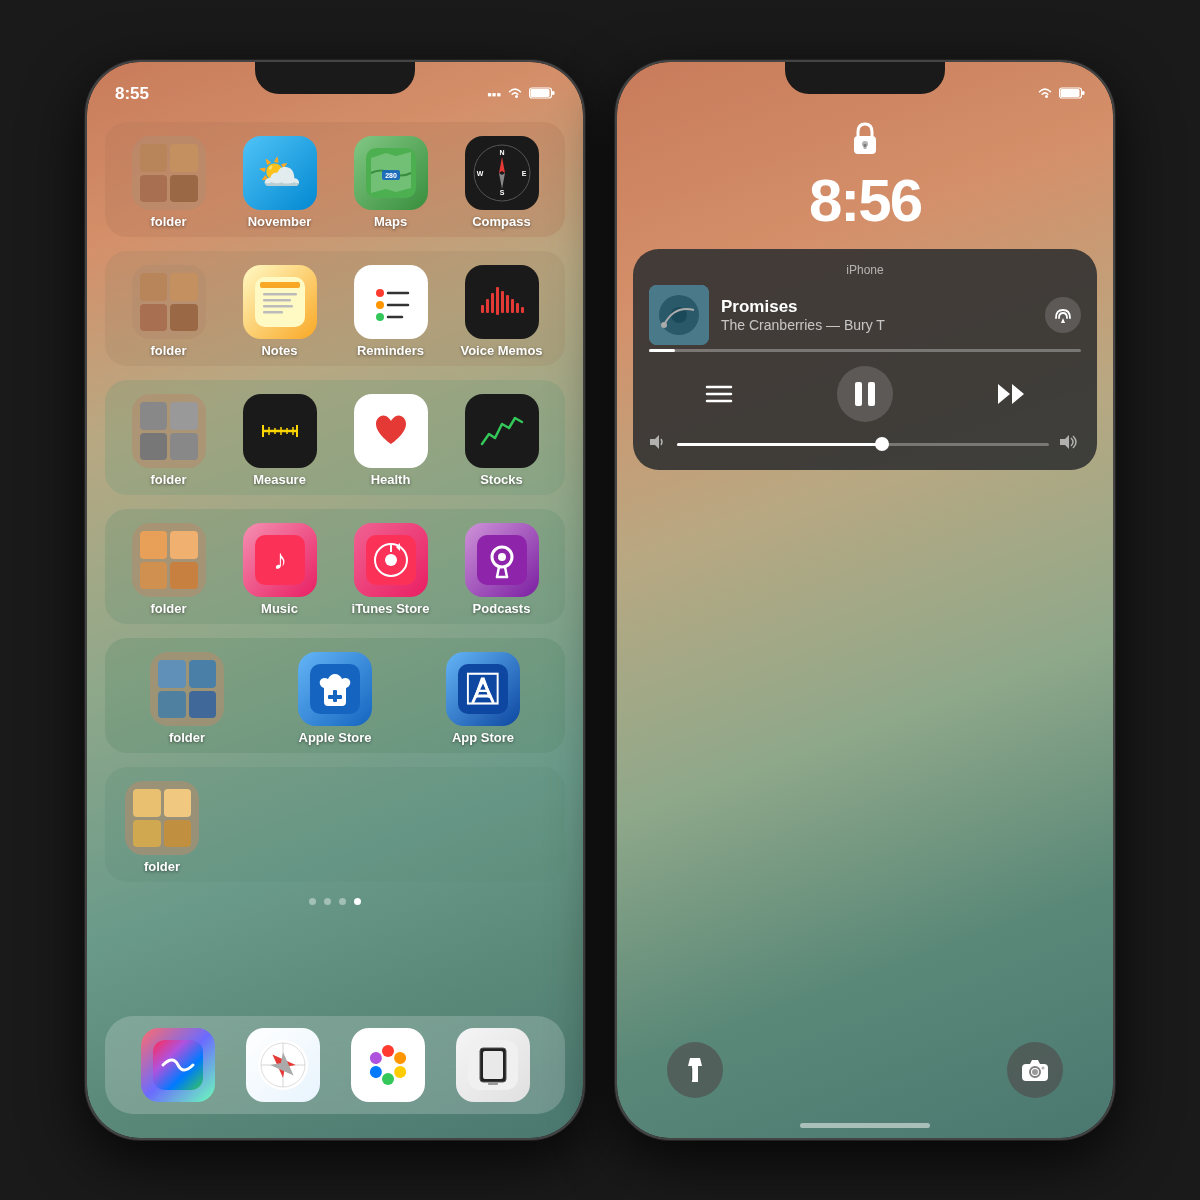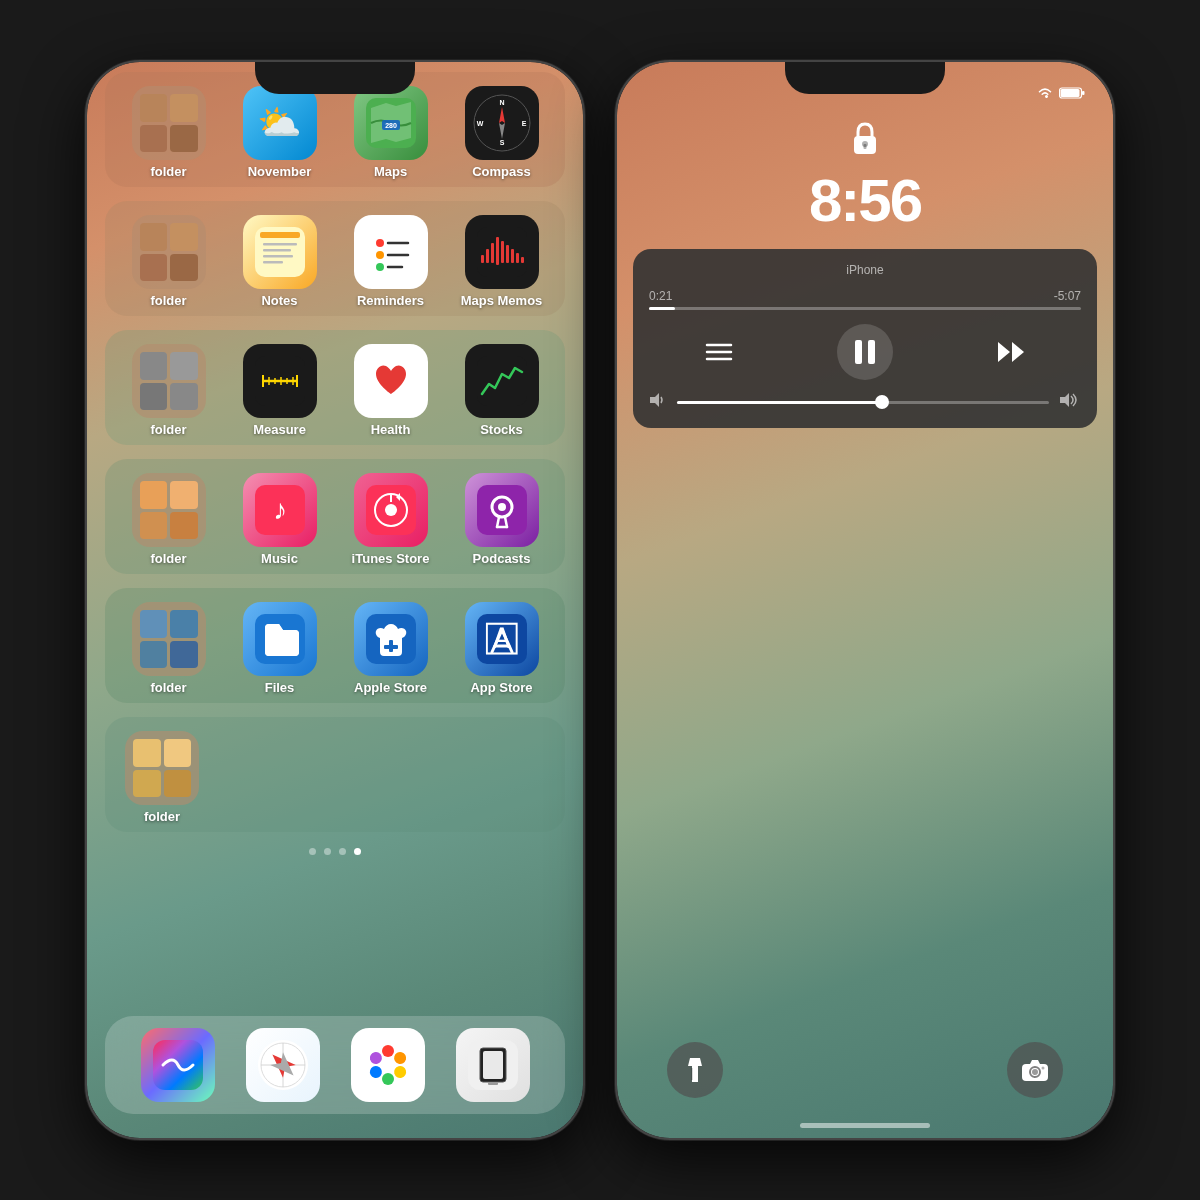--- a/index.html
+++ b/index.html
@@ -298,21 +298,21 @@
       font-size: 22px;
       color: white;
       font-weight: 400;
       margin-top: 6px;
     }
 
     
     .music-card {
       margin: 18px 16px 0;
       background: rgba(50,50,50,0.9);
-      border-radius: 18px;
+      border-radius: 26px;
       padding: 14px 16px 16px;
     }
 
     .music-card-header {
       font-size: 12px;
       color: rgba(255,255,255,0.6);
       text-align: center;
       margin-bottom: 8px;
     }
 
@@ -516,20 +516,40 @@
       z-index: 10;
     }
   </style>
 </head>
 <body>
 
 <div class="phone">
   <div class="screen">
     <div class="home-screen">
 
+      <div class="status-bar">
+        <span class="status-time">8:55</span>
+        <div class="status-icons">
+          <span>▪▪▪</span>
+          <span>
+            <svg width="16" height="12" viewBox="0 0 16 12">
+                <path d="M8 9.5 a1.5 1.5 0 1 1 0 .01z" fill="white"></path>
+                <path d="M5.2 7.2 Q8 4.5 10.8 7.2" stroke="white" stroke-width="1.5" fill="none" stroke-linecap="round"></path>
+                <path d="M2.5 4.8 Q8 -0.5 13.5 4.8" stroke="white" stroke-width="1.5" fill="none" stroke-linecap="round"></path>
+              </svg>
+          </span>
+          <span>
+            <svg width="26" height="12" viewBox="0 0 26 12">
+                <rect x="0.5" y="1" width="22" height="10" rx="2.5" stroke="white" stroke-width="1.2" fill="none"></rect>
+                <rect x="23" y="4" width="2.5" height="4" rx="1" fill="white"></rect>
+                <rect x="1.5" y="2" width="19" height="8" rx="1.5" fill="white"></rect>
+              </svg>
+          </span>
+        </div>
+      </div>
 
       <div class="app-grid">
 
         <div class="app-row row1">
           <div class="app-item">
             <div class="app-icon folder-icon">
               <div class="folder-mini" style="background:#b8845a;"></div>
               <div class="folder-mini" style="background:#c49060;"></div>
               <div class="folder-mini" style="background:#a87050;"></div>
               <div class="folder-mini" style="background:#9a6845;"></div>
@@ -616,21 +636,21 @@
                 <rect x="9" y="22" width="3" height="14" rx="1" fill="#e53935"></rect>
                 <rect x="14" y="16" width="3" height="20" rx="1" fill="#e53935"></rect>
                 <rect x="19" y="10" width="3" height="28" rx="1" fill="#e53935"></rect>
                 <rect x="24" y="14" width="3" height="22" rx="1" fill="#e53935"></rect>
                 <rect x="29" y="18" width="3" height="18" rx="1" fill="#e53935"></rect>
                 <rect x="34" y="22" width="3" height="14" rx="1" fill="#e53935"></rect>
                 <rect x="39" y="26" width="3" height="10" rx="1" fill="#e53935"></rect>
                 <rect x="44" y="30" width="3" height="6" rx="1" fill="#e53935"></rect>
               </svg>
             </div>
-            <span class="app-label">Maps Memos</span>
+            <span class="app-label">Voice Memos</span>
           </div>
         </div>
 
         <div class="app-row row3">
           <div class="app-item">
             <div class="app-icon folder-icon">
               <div class="folder-mini" style="background:#888;"></div>
               <div class="folder-mini" style="background:#999;"></div>
               <div class="folder-mini" style="background:#777;"></div>
               <div class="folder-mini" style="background:#888;"></div>
@@ -721,30 +741,20 @@
 
         <div class="app-row row5">
           <div class="app-item">
             <div class="app-icon folder-icon">
               <div class="folder-mini" style="background:#6090b8;"></div>
               <div class="folder-mini" style="background:#4a80a8;"></div>
               <div class="folder-mini" style="background:#5080a0;"></div>
               <div class="folder-mini" style="background:#406898;"></div>
             </div>
             <span class="app-label">folder</span>
-          </div>
-          <div class="app-item">
-            <div class="app-icon files-app">
-              <svg width="50" height="50" viewBox="0 0 50 50">
-                <rect width="50" height="50" rx="10" fill="#1976d2"></rect>
-                <path d="M10 14 Q10 10 14 10 L24 10 L28 16 L40 16 Q44 16 44 20 L44 38 Q44 42 40 42 L14 42 Q10 42 10 38 Z" fill="white" opacity="0.9"></path>
-                <path d="M10 14 L10 38 Q10 42 14 42 L40 42 Q44 42 44 38 L44 20 Q44 16 40 16 L28 16 L24 10 L14 10 Q10 10 10 14Z" fill="white"></path>
-              </svg>
-            </div>
-            <span class="app-label">Files</span>
           </div>
           <div class="app-item">
             <div class="app-icon applestore-app">
               <svg width="50" height="50" viewBox="0 0 50 50">
                 <rect width="50" height="50" rx="10" fill="#1565c0"></rect>
                 <path d="M25 10 C22 10 19 12 18 15 C15 13 11 14 10 17 C9 20 11 23 14 24 L14 38 Q14 42 18 42 L32 42 Q36 42 36 38 L36 24 C39 23 41 20 40 17 C39 14 35 13 32 15 C31 12 28 10 25 10Z" fill="white"></path>
                 <rect x="23" y="26" width="4" height="12" rx="1" fill="#1565c0"></rect>
                 <rect x="18" y="31" width="14" height="4" rx="1" fill="#1565c0"></rect>
               </svg>
             </div>
@@ -878,25 +888,44 @@
             <path d="M8 14 L8 10 Q8 2 15 2 Q22 2 22 10 L22 14" stroke="white" stroke-width="3" fill="none" stroke-linecap="round"></path>
             <circle cx="15" cy="22" r="3" fill="rgba(0,0,0,0.3)"></circle>
             <rect x="13.5" y="22" width="3" height="5" rx="1" fill="rgba(0,0,0,0.3)"></rect>
           </svg>
         </div>
         <div class="lock-time">8:56</div>
       </div>
 
       <div class="music-card">
         <div class="music-card-header">iPhone</div>
-
-        <div class="music-time">
-          <span>0:21</span>
-          <span>-5:07</span>
-        </div>
+        <div class="music-card-body">
+          <div class="album-art">
+            <svg width="60" height="60" viewBox="0 0 60 60">
+              <rect width="60" height="60" rx="4" fill="#4a7a8a"></rect>
+              <circle cx="30" cy="30" r="20" fill="#2a5a6a"></circle>
+              <circle cx="30" cy="30" r="8" fill="#1a4a5a"></circle>
+
+              <path d="M15 40 Q25 20 45 25" stroke="#aaa" stroke-width="2" fill="none"></path>
+              <circle cx="15" cy="40" r="3" fill="#aaa"></circle>
+            </svg>
+          </div>
+          <div class="music-info">
+            <div class="music-title">Promises</div>
+            <div class="music-artist">The Cranberries — Bury T</div>
+          </div>
+          <div class="airplay-btn">
+            <svg width="20" height="18" viewBox="0 0 20 18">
+              <path d="M3 12 Q3 4 10 4 Q17 4 17 12" stroke="white" stroke-width="1.8" fill="none" stroke-linecap="round"></path>
+              <path d="M6 12 Q6 7 10 7 Q14 7 14 12" stroke="white" stroke-width="1.8" fill="none" stroke-linecap="round"></path>
+              <path d="M8 17 L10 12 L12 17 Z" fill="white"></path>
+            </svg>
+          </div>
+        </div>
+
         <div class="progress-bar">
           <div class="progress-fill"></div>
         </div>
 
         <div class="music-controls">
           <div class="ctrl-btn">
             <svg width="28" height="22" viewBox="0 0 28 22">
               <line x1="2" y1="4" x2="26" y2="4" stroke="white" stroke-width="2.5" stroke-linecap="round"></line>
               <line x1="2" y1="11" x2="26" y2="11" stroke="white" stroke-width="2.5" stroke-linecap="round"></line>
               <line x1="2" y1="18" x2="26" y2="18" stroke="white" stroke-width="2.5" stroke-linecap="round"></line>

